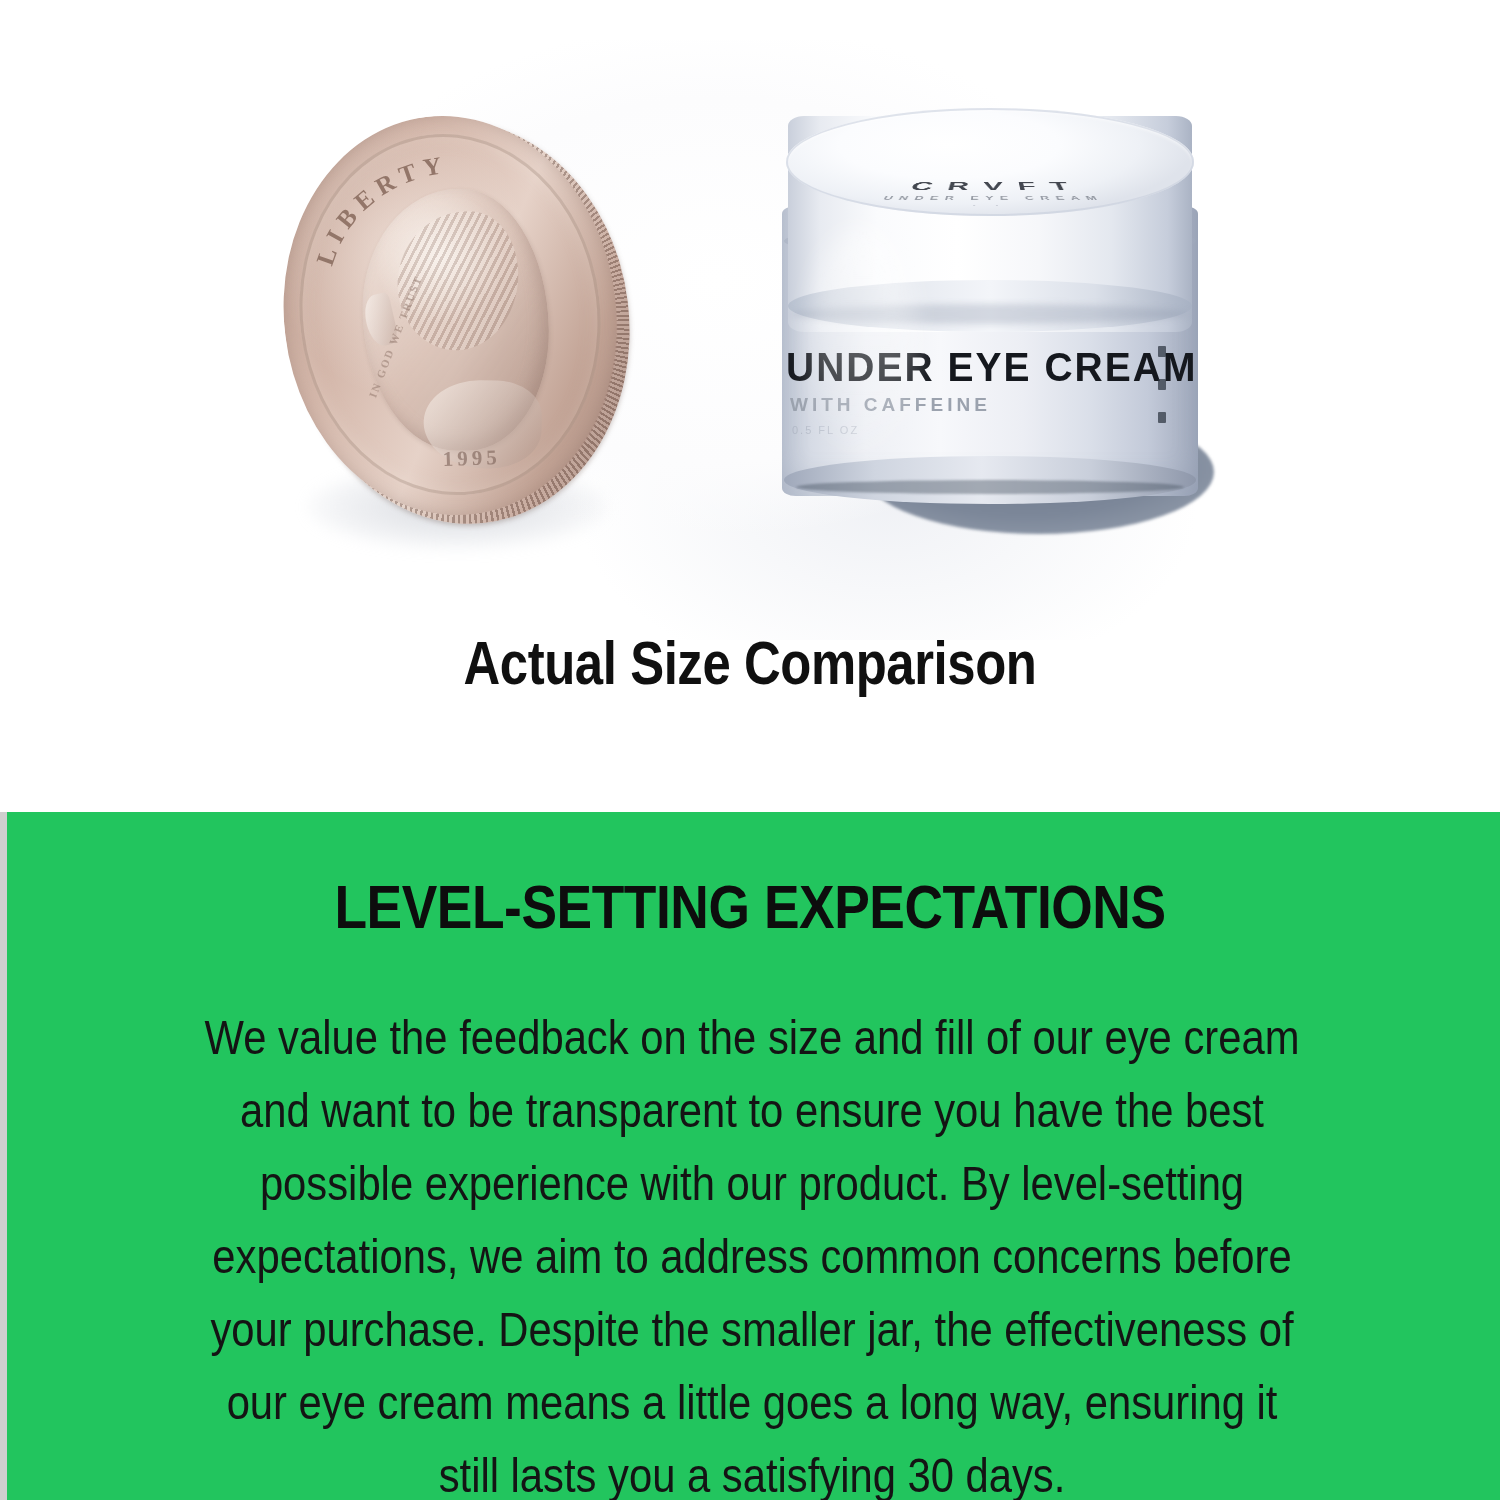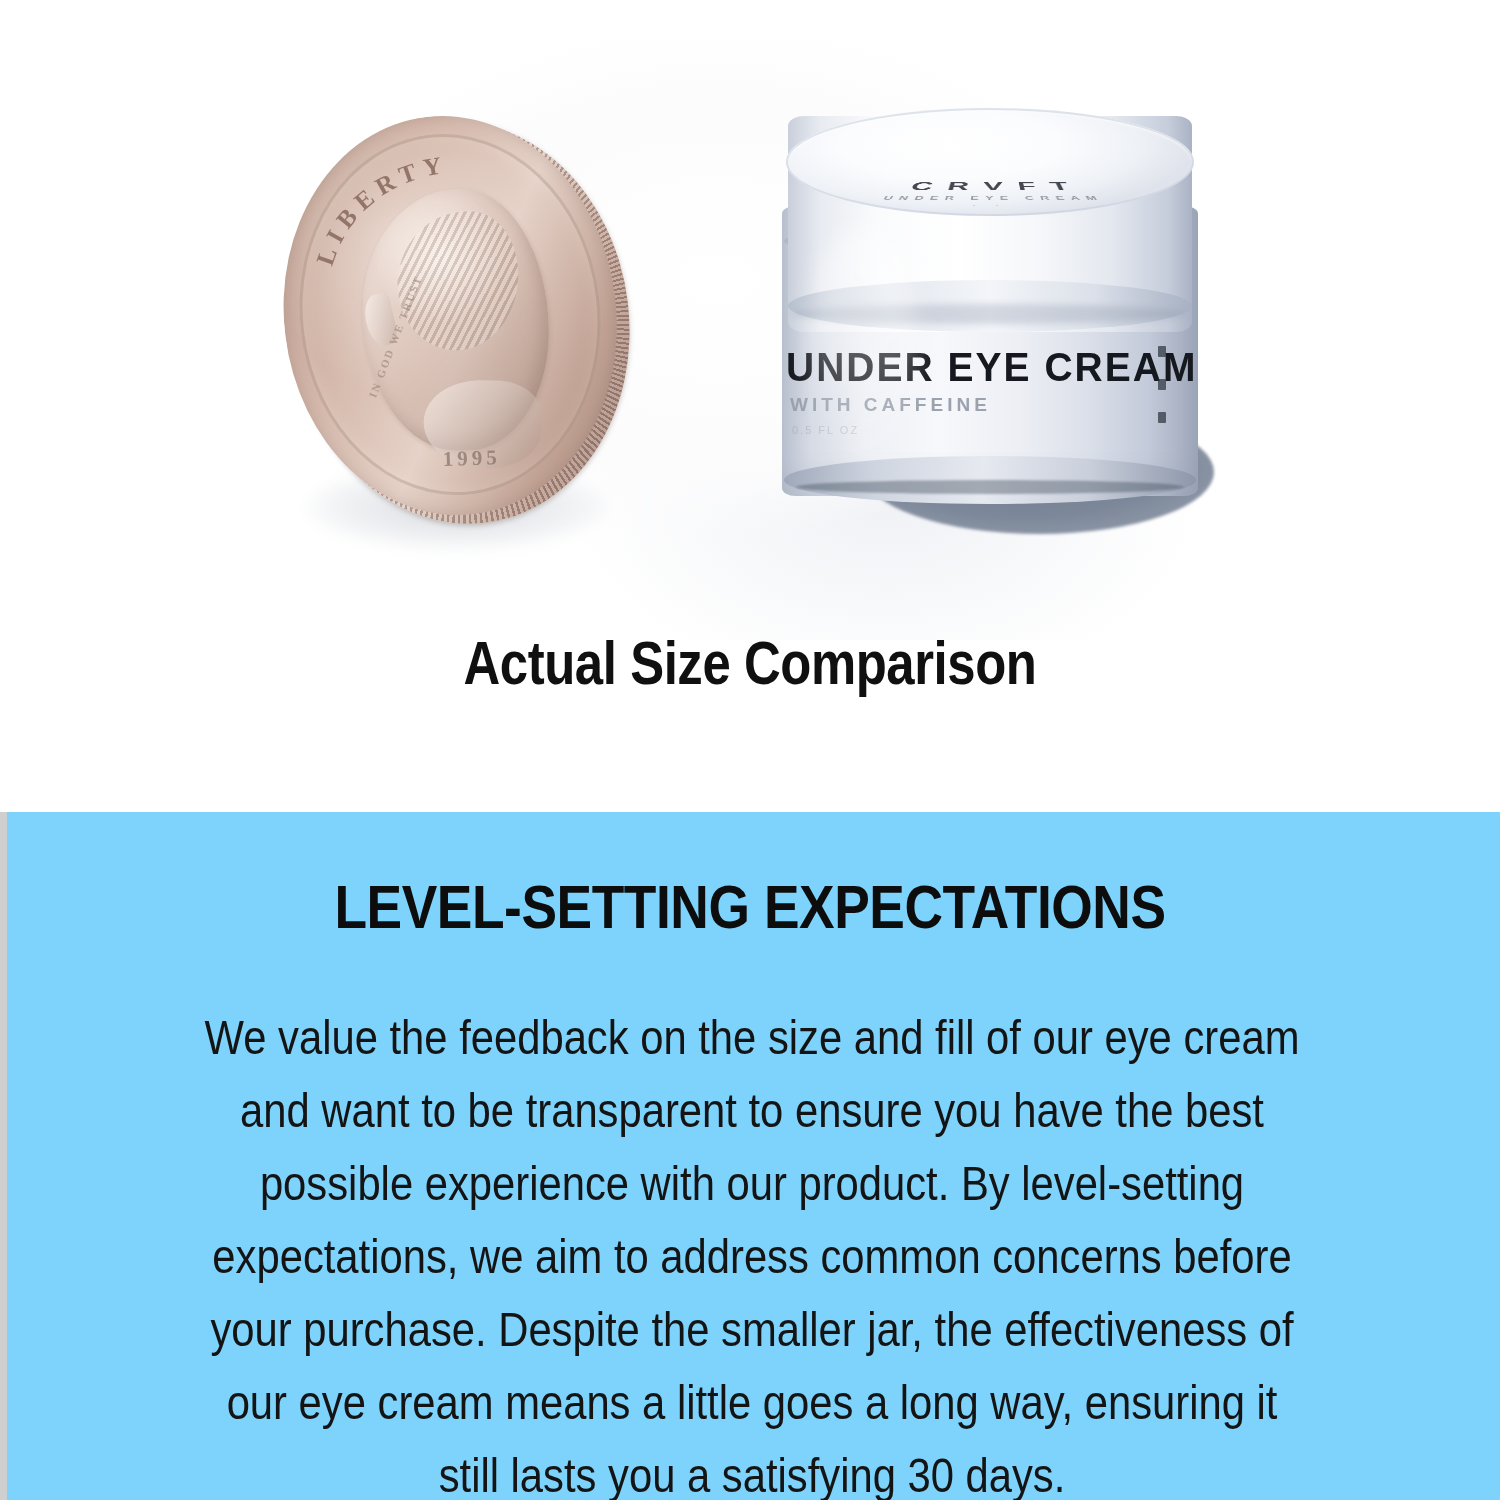--- a/index.html
+++ b/index.html
@@ -443,21 +443,21 @@
     transform: scaleX(0.82);
   }
 
   
   .panel-bottom {
     position: absolute;
     left: 0;
     top: 812px;
     width: 1500px;
     height: 688px;
-    background: #7dd3fc;
+    background: #22c55e;
   }
   .panel-bottom-edge {
     position: absolute;
     left: 0;
     top: 0;
     width: 7px;
     height: 688px;
     background: #cfcfcf;
   }
   .section-title {

